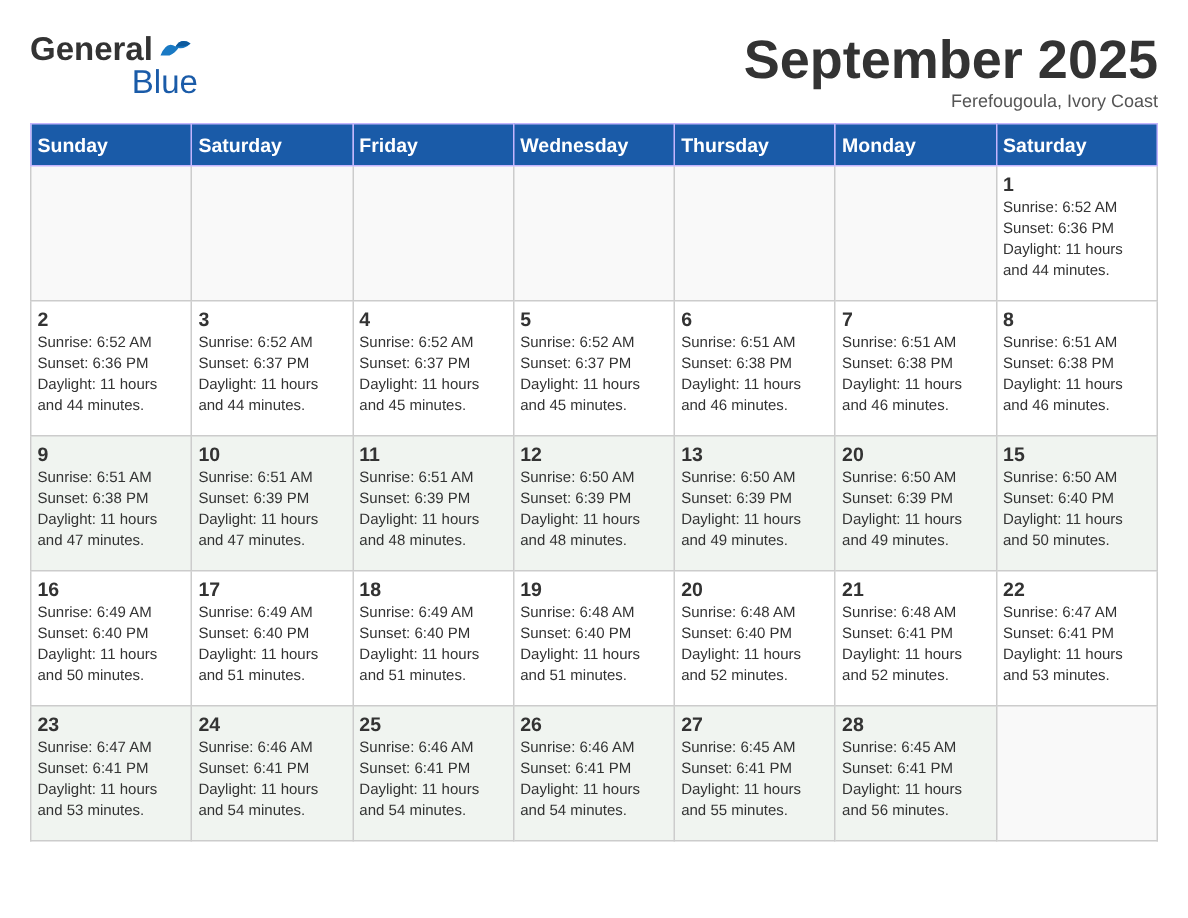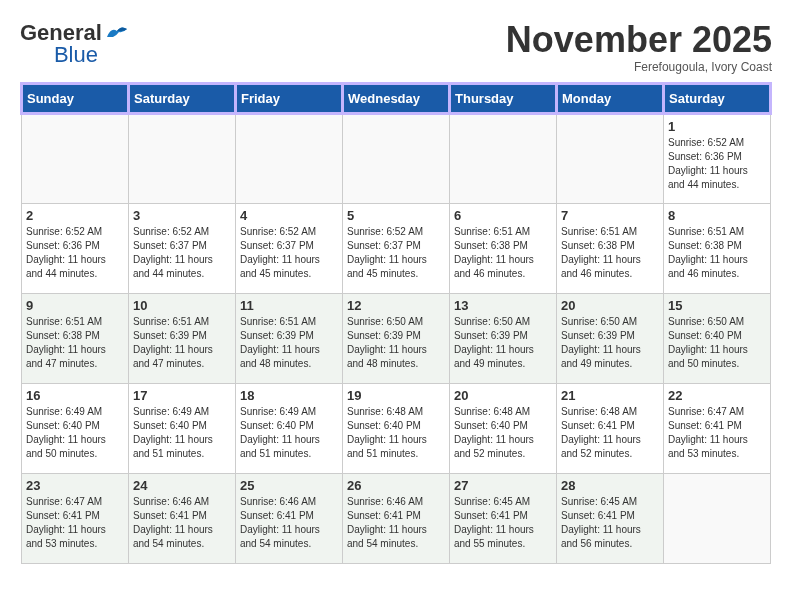--- a/index.html
+++ b/index.html
@@ -12,21 +12,21 @@
     }
     .header {
       display: flex;
       justify-content: space-between;
       align-items: flex-start;
       margin-bottom: 8px;
     }
     .logo {
       display: flex;
       flex-direction: column;
-      align-items: center;
+      align-items: flex-end;
     }
     .title-block {
       text-align: right;
     }
     .month-title {
       font-size: 36px;
       font-weight: bold;
       color: #333;
       line-height: 1.1;
     }
@@ -39,21 +39,21 @@
       border-collapse: collapse;
       table-layout: fixed;
     }
     thead th {
       background-color: #1a5ba8;
       color: #fff;
       font-size: 13px;
       font-weight: bold;
       padding: 6px 4px;
       text-align: left;
-      border: 3px solid #c4b5fd;
+      border: 1px solid #c4b5fd;
     }
     td {
       border: 1px solid #ccc;
       vertical-align: top;
       padding: 4px 4px 6px 4px;
       min-height: 80px;
       height: 90px;
       font-size: 10.5px;
       color: #333;
       background: #fff;
@@ -84,21 +84,21 @@
     <div style="display:flex;align-items:center;">
       <span style="font-size:22px;font-weight:bold;color:#333;">General</span>
       <svg width="28" height="20" viewBox="0 0 28 20" style="margin:0 1px;">
         <path d="M4,14 Q8,4 14,8 Q18,2 24,6 Q20,10 16,9 Q14,12 10,14 Z" fill="#1a7ac4"></path>
         <path d="M14,8 Q18,2 24,6 Q22,8 18,8 Z" fill="#0d5a9e"></path>
       </svg>
     </div>
     <div style="font-size:22px;font-weight:normal;color:#1a5ba8;margin-top:-4px;">Blue</div>
   </div>
   <div class="title-block">
-    <div class="month-title">November 2025</div>
+    <div class="month-title">September 2025</div>
     <div class="location">Ferefougoula, Ivory Coast</div>
   </div>
 </div>
 
 <table>
   <thead>
     <tr id="header-row">
     <th>Sunday</th>
         <th>Saturday</th>
         <th>Friday</th>

